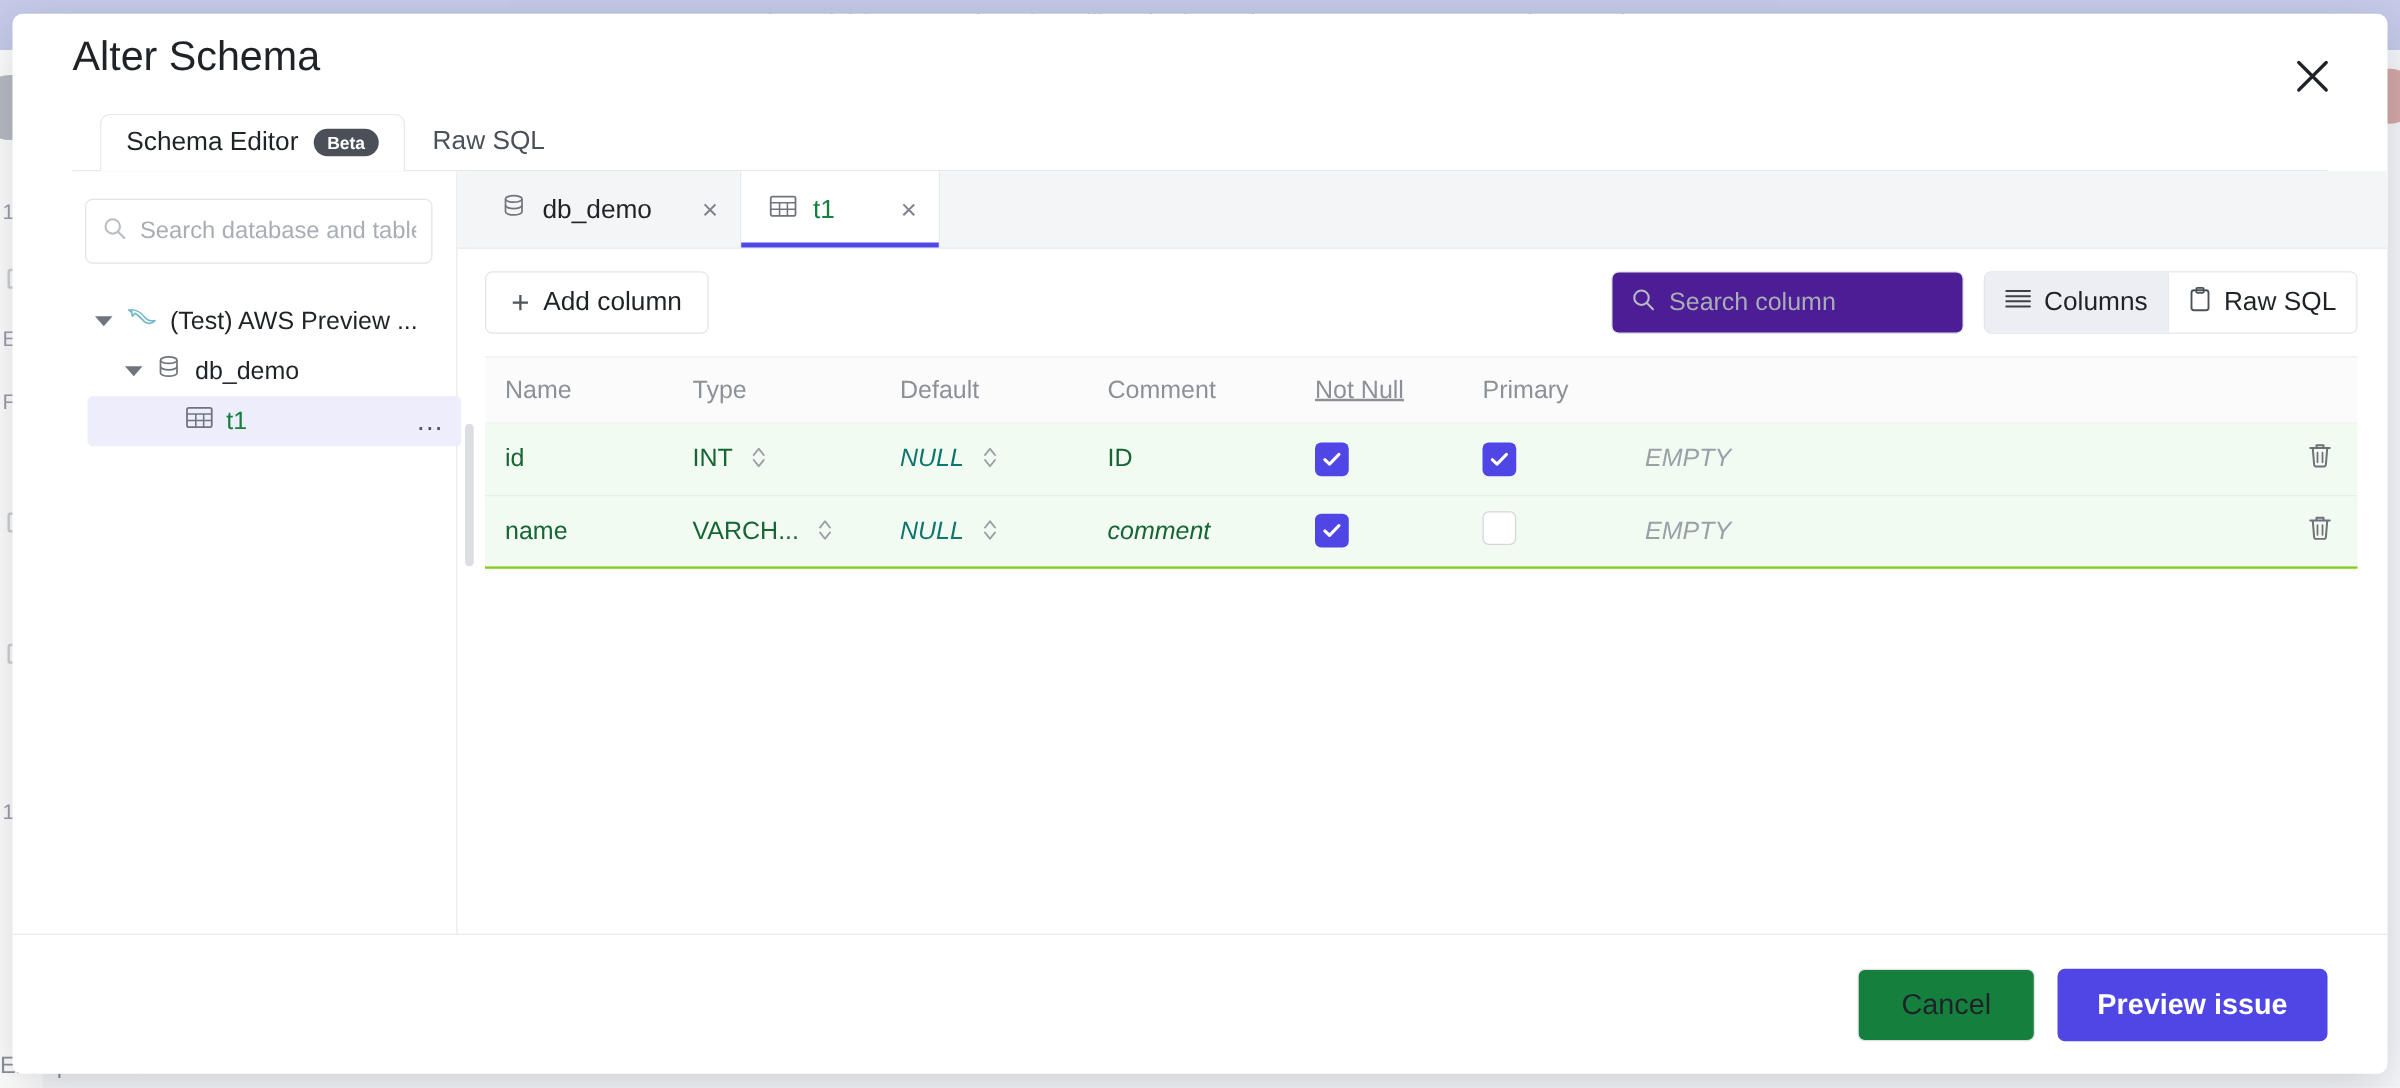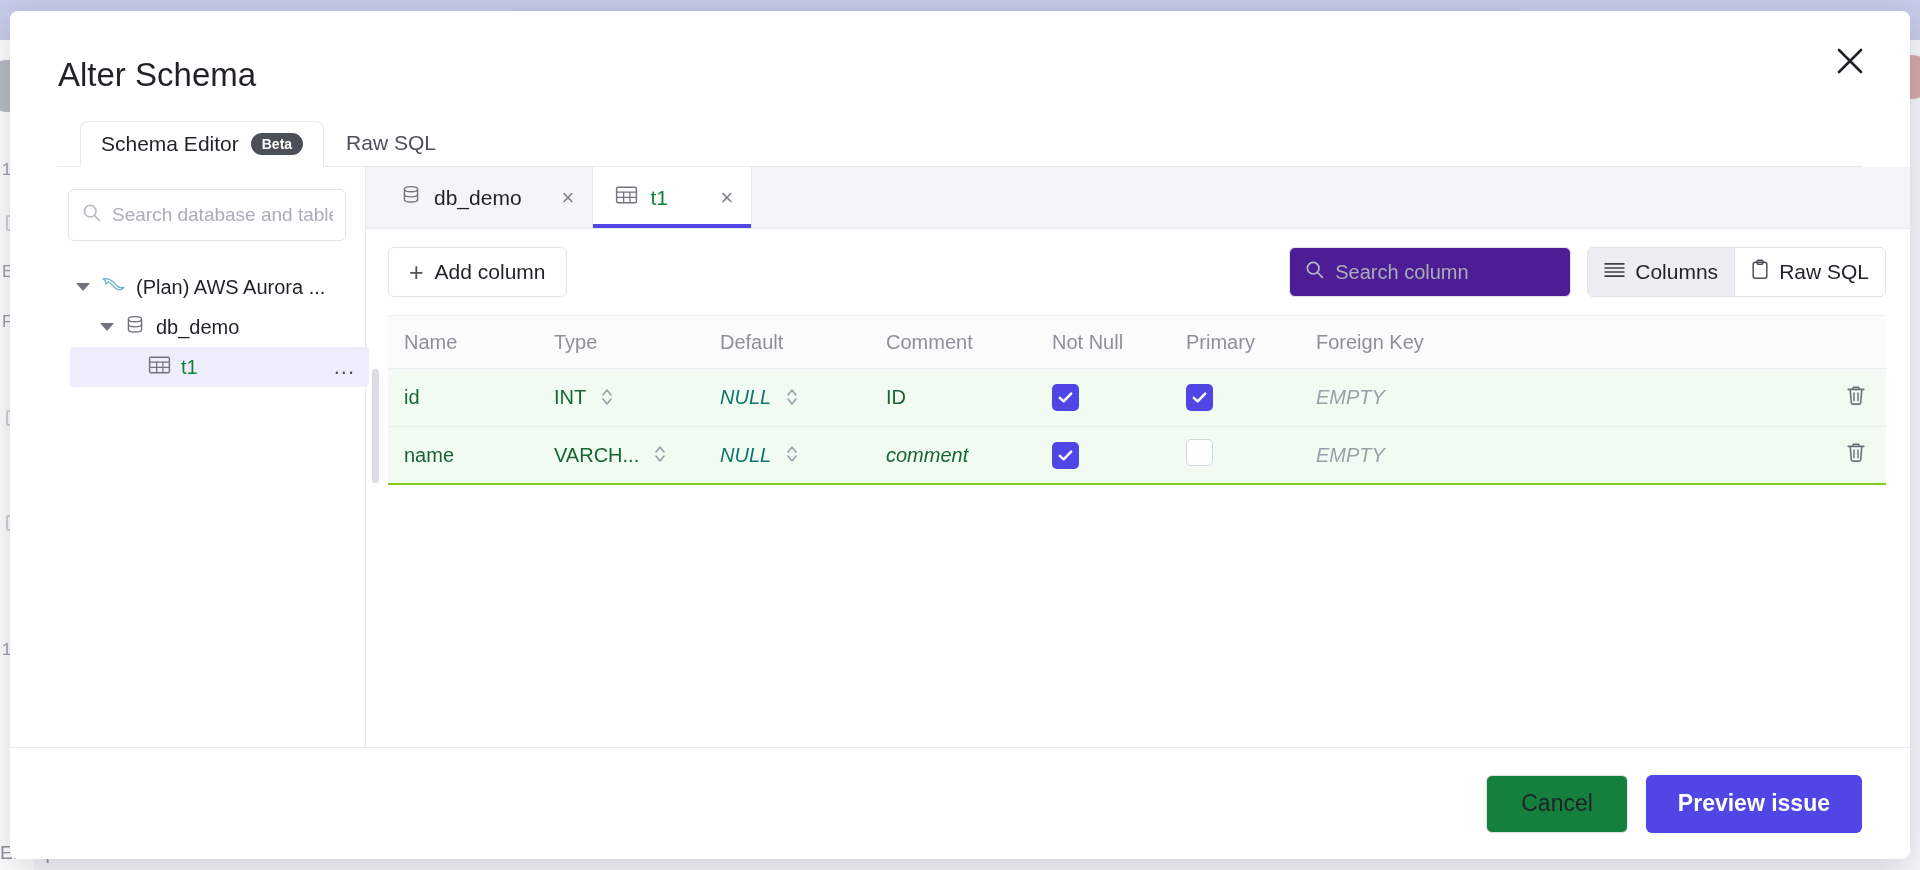--- a/index.html
+++ b/index.html
@@ -59,21 +59,21 @@
     left: 10px; top: 11px;
     width: 1900px; height: 848px;
     background: #ffffff;
     border-radius: 8px;
     box-shadow: 0 10px 40px rgba(16,24,40,.18);
     display: flex; flex-direction: column;
   }
 
   .modal-head {
     position: relative;
-    padding: 46px 48px 0 48px;
+    padding: 16px 48px 0 48px;
     flex: 0 0 auto;
   }
   .modal-title {
     font-size: 33px; color: #1f2328; font-weight: 400; line-height: 1.1;
   }
   .modal-close {
     position: absolute; right: 40px; top: 30px;
     width: 40px; height: 40px; cursor: pointer;
     display: flex; align-items: center; justify-content: center;
   }
@@ -249,21 +249,21 @@
   .trow + .trow { border-top: 1px solid #e4f2e6; }
   .trows-wrap { border-bottom: 2px solid #84cc16; position: relative; }
   .trows-wrap::before {
     content: ""; position: absolute; left: -16px; top: 0; bottom: 0;
     width: 7px; background: #dcdee3; border-radius: 4px;
   }
   .c-name   { width: 166px; padding-left: 16px; }
   .c-type   { width: 166px; display: flex; align-items: center; }
   .c-def    { width: 166px; display: flex; align-items: center; }
   .c-com    { width: 166px; }
-  .c-nn     { width: 134px; }
+  .c-nn     { width: 134px; text-decoration: underline; }
   .c-pk     { width: 130px; }
   .c-fk     { flex: 1 1 auto; }
   .c-del    { width: 60px; display: flex; justify-content: center; }
 
   .thead .c-name { padding-left: 16px; }
   .stepper { margin-left: 14px; color: #9aa0a8; font-size: 15px; line-height: .85; }
   .muted-italic { color: #0f766e; font-style: italic; }
   .italic-green { color: #166534; font-style: italic; }
   .empty-fk { color: #9aa0a8; font-style: italic; }
 
@@ -355,21 +355,21 @@
       <div class="tree">
 
         <div class="tnode lvl1">
           <span class="caret"></span>
           <span>
             <svg width="26" height="20" viewBox="0 0 26 20" aria-hidden="true">
               <path d="M3 4 C8 3 13 6 16 10 C18 12.5 21 13 24 12.4 C22 15 18.5 15.3 16 13.6 C13.2 11.6 11 8 8 6.6 L6 9 L5.2 5.6 L3 4 Z" fill="none" stroke="#6fb7c9" stroke-width="1.3" stroke-linejoin="round"></path>
               <circle cx="5.2" cy="5.2" r=".9" fill="#6fb7c9"></circle>
             </svg>
           </span>
-          <span>(Plan) AWS Aurora ...</span>
+          <span>(Test) AWS Preview ...</span>
         </div>
 
         <div class="tnode lvl2">
           <span class="caret"></span>
           <span>
             <svg width="22" height="22" viewBox="0 0 24 24" aria-hidden="true">
               <ellipse cx="12" cy="5.6" rx="7.2" ry="2.8" fill="none" stroke="#70757d" stroke-width="1.5"></ellipse>
               <path d="M4.8 5.6 v5.6 c0 1.55 3.2 2.8 7.2 2.8 s7.2 -1.25 7.2 -2.8 V5.6" fill="none" stroke="#70757d" stroke-width="1.5"></path>
               <path d="M4.8 11.2 v5.6 c0 1.55 3.2 2.8 7.2 2.8 s7.2 -1.25 7.2 -2.8 v-5.6" fill="none" stroke="#70757d" stroke-width="1.5"></path>
             </svg>
@@ -455,21 +455,20 @@
       </div>
 
       <div class="tbl">
         <div class="thead">
           <div class="c-name">Name</div>
           <div class="c-type">Type</div>
           <div class="c-def">Default</div>
           <div class="c-com">Comment</div>
           <div class="c-nn">Not Null</div>
           <div class="c-pk">Primary</div>
-          <div class="c-fk">Foreign Key</div>
           <div class="c-del"></div>
         </div>
 
         <div class="trows-wrap">
 
           <div class="trow">
             <div class="c-name">id</div>
             <div class="c-type">
               <span>INT</span>
               <span class="stepper">

